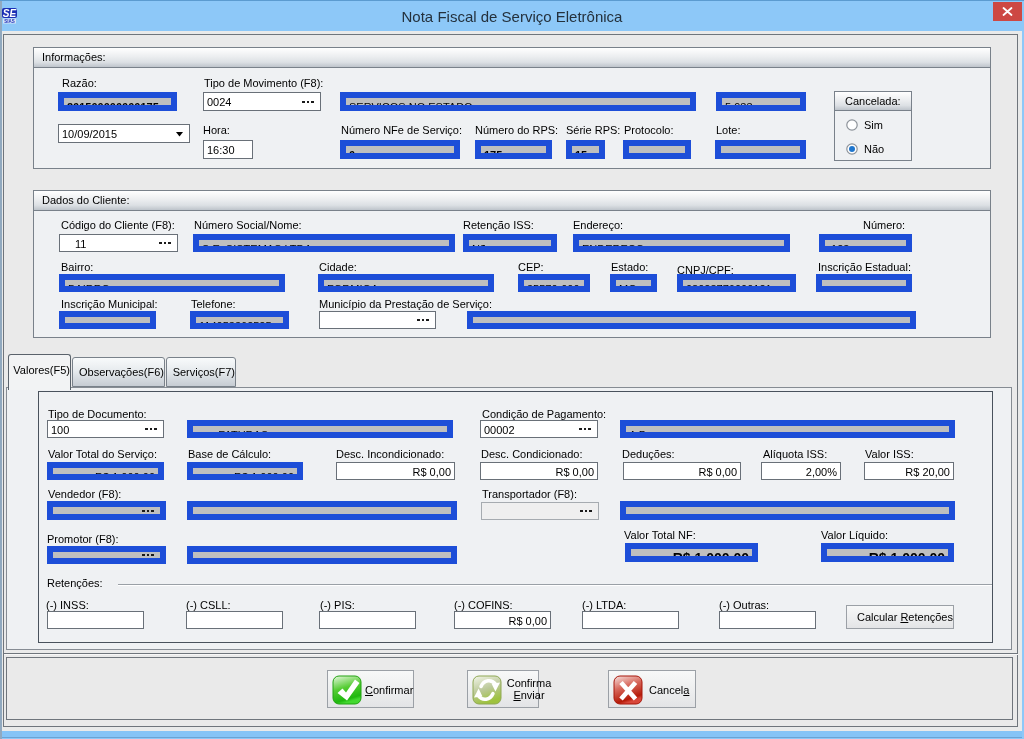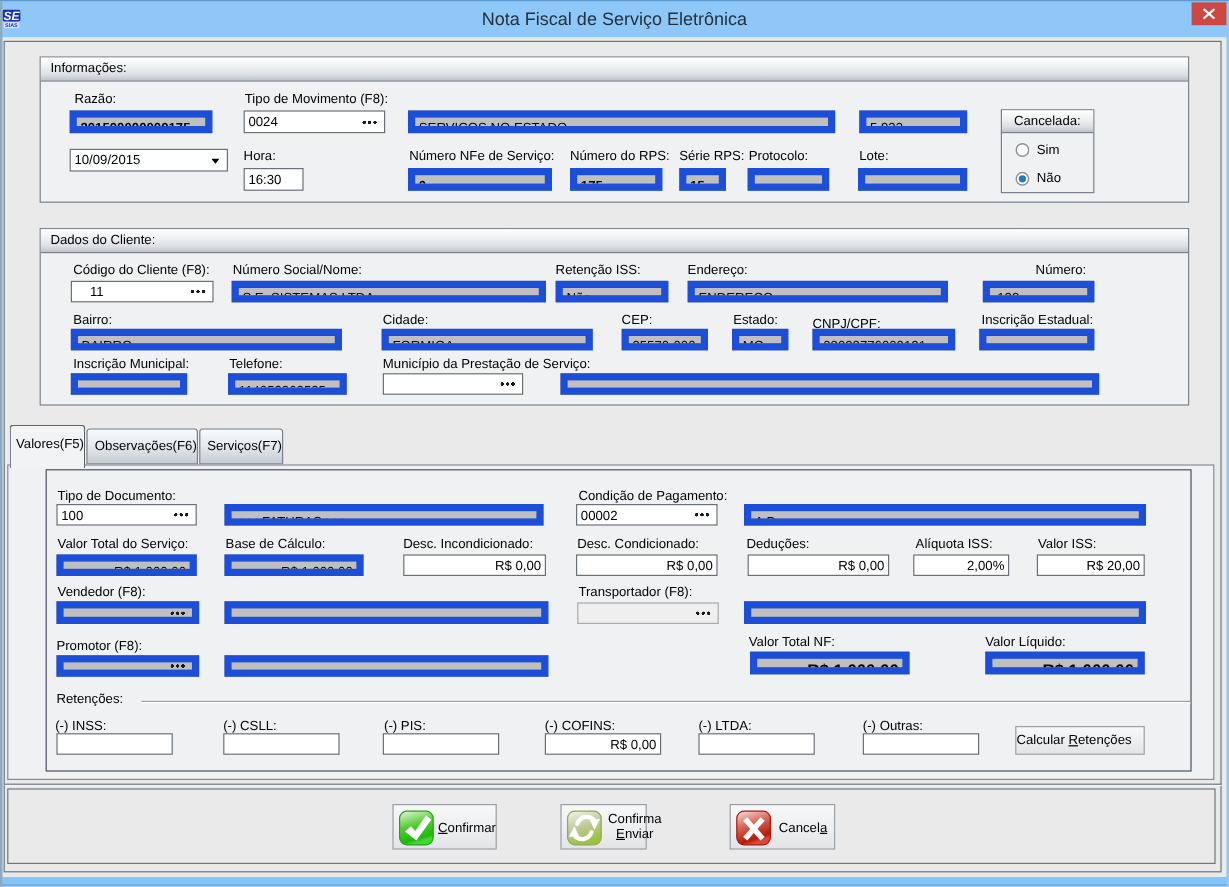--- a/index.html
+++ b/index.html
@@ -220,21 +220,21 @@
 <div class="lbl" style="left:186px;top:599px;">(-) CSLL:</div>
 <div class="f w" style="left:186px;top:611px;width:97px;height:18px;"></div>
 <div class="lbl" style="left:320px;top:599px;">(-) PIS:</div>
 <div class="f w" style="left:319px;top:611px;width:97px;height:18px;"></div>
 <div class="lbl" style="left:454px;top:599px;">(-) COFINS:</div>
 <div class="f w r" style="left:454px;top:611px;width:97px;height:18px;">R$ 0,00</div>
 <div class="lbl" style="left:582px;top:599px;">(-) LTDA:</div>
 <div class="f w" style="left:582px;top:611px;width:97px;height:18px;"></div>
 <div class="lbl" style="left:719px;top:599px;">(-) Outras:</div>
 <div class="f w" style="left:719px;top:611px;width:97px;height:18px;"></div>
-<div class="btn" style="left:846px;top:605px;width:108px;height:24px;line-height:22px;text-align:left;">Calcular <u>R</u>etenções</div>
+<div class="btn" style="left:846px;top:605px;width:108px;height:24px;line-height:22px;text-align:right;">Calcular <u>R</u>etenções</div>
 
 <div class="btn" style="left:327px;top:670px;width:87px;height:38px;">
   <svg class="abs" style="left:4px;top:4px" width="30" height="30" viewBox="0 0 30 30">
     <defs>
         <linearGradient id="gg" x1="0" y1="0" x2="0.3" y2="1">
       <stop offset="0" stop-color="#E9F8E2"></stop>
           <stop offset="0.5" stop-color="#54CC32"></stop>
           <stop offset="0.9" stop-color="#1FB80F"></stop>
           <stop offset="1" stop-color="#43D930"></stop>
     </linearGradient>

